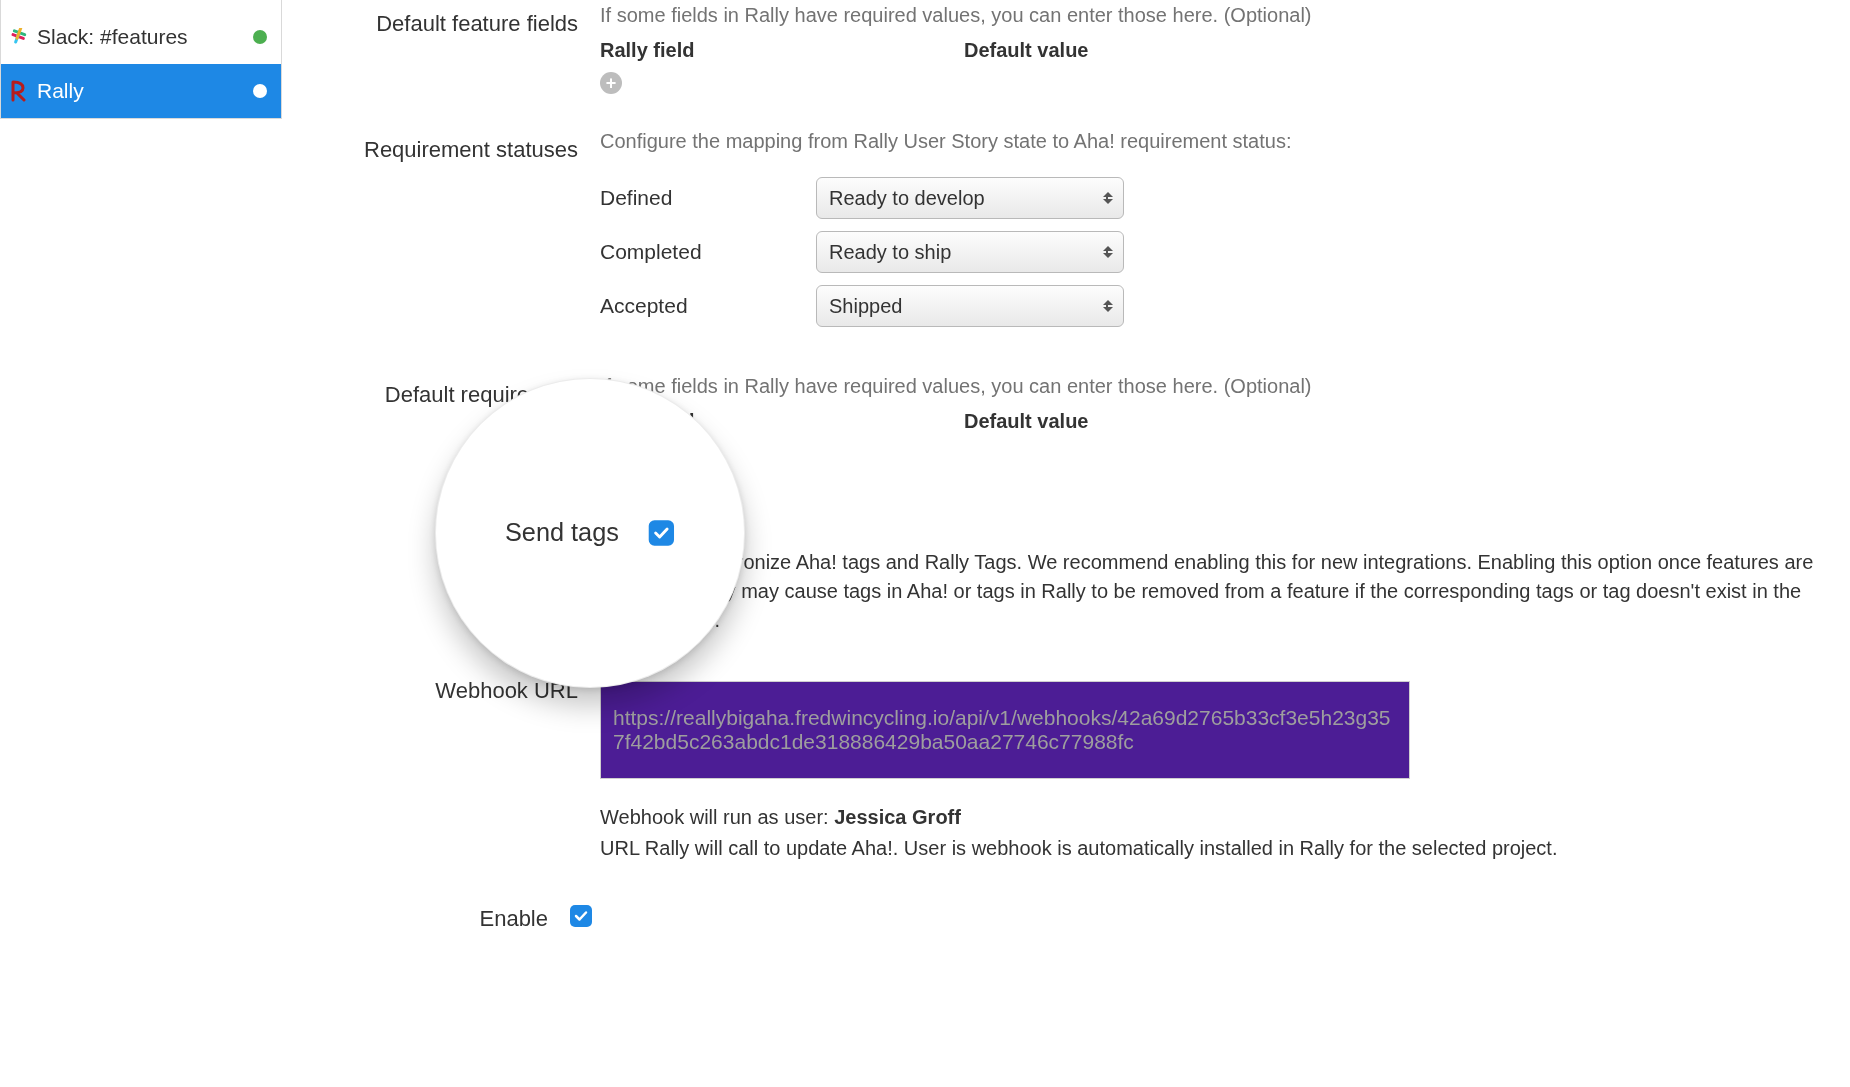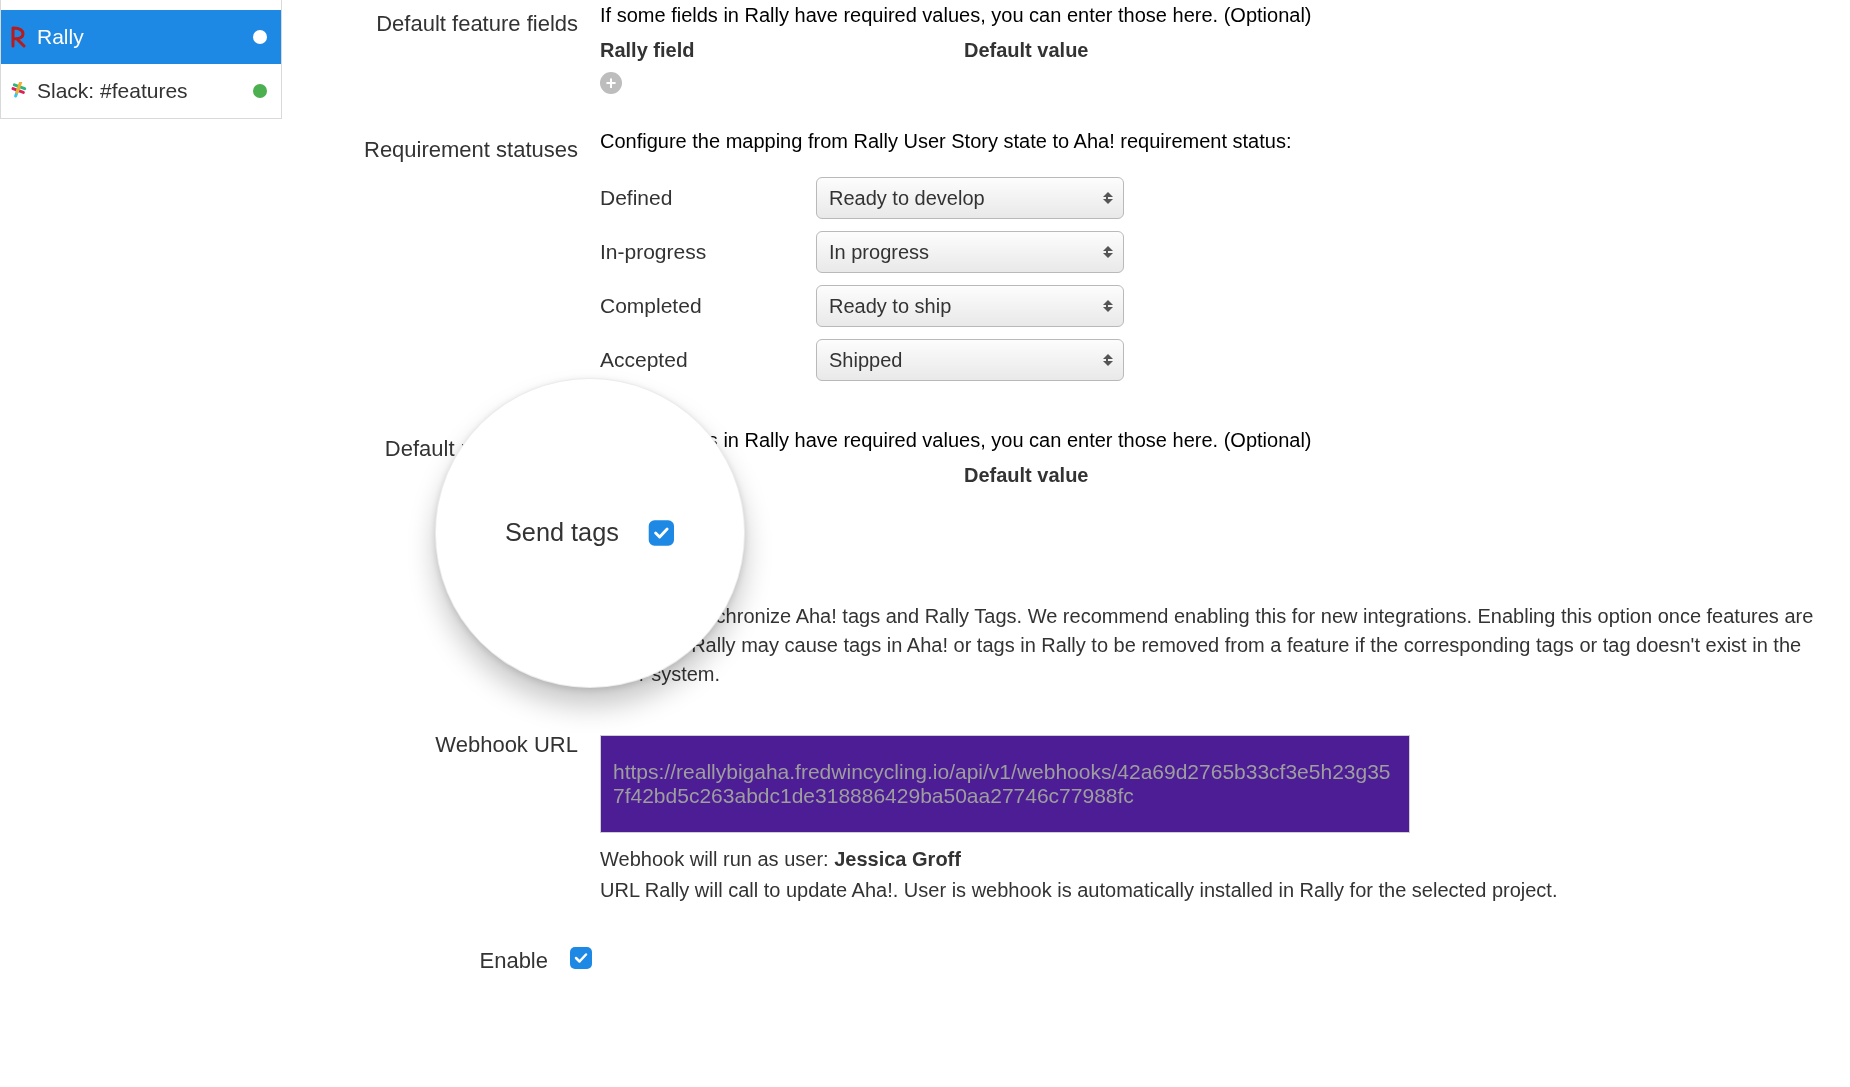--- a/index.html
+++ b/index.html
@@ -82,21 +82,21 @@
     color: #333;
     padding-top: 6px;
     line-height: 1.25;
   }
   .row .content-col {
     flex: 1;
     font-size: 20px;
     color: #333;
   }
   .help {
-    color: #000000;
+    color: #737373;
     margin-bottom: 12px;
     font-size: 20px;
   }
   .col-heads {
     display: flex;
     gap: 8px;
     font-weight: 700;
     font-size: 20px;
   }
   .col-heads .h1 { width: 356px; }
@@ -152,21 +152,21 @@
   .caret .up, .caret .down {
     width: 0; height: 0; border-left: 5px solid transparent; border-right: 5px solid transparent;
   }
   .caret .up { border-bottom: 5px solid #555; }
   .caret .down { border-top: 5px solid #555; }
 
   .desc {
     font-size: 20px;
     color: #333;
     line-height: 1.45;
-    margin-top: 12px;
+    margin-top: 24px;
   }
   .desc strong { font-weight: 700; }
 
   .checkbox {
     width: 22px; height: 22px;
     border-radius: 5px;
     background: #1e88e5;
     display: inline-flex; align-items: center; justify-content: center;
     color: #fff;
     cursor: pointer;
@@ -217,42 +217,42 @@
   }
   .mag-inner .checkbox { margin-top: 0; }
 
 </style>
 </head>
 <body>
 
 <div class="sidebar">
   <div class="sidebar-top-edge"></div>
 
-  <div class="sidebar-item active">
-    <span class="rally-icon">
-      <svg viewBox="0 0 16 22">
-          <path d="M3 2 L3 20 M3 2 Q13 2 13 8 Q13 13 3 13 M7 13 L14 20" stroke="#b71c1c" stroke-width="3" fill="none" stroke-linecap="round"></path>
-        </svg>
-    </span>
-    <span class="label">Rally</span>
-    <span class="dot white"></span>
-  </div>
-
   <div class="sidebar-item">
     <span class="slack-icon">
       <svg viewBox="0 0 18 18">
         <rect x="2" y="7" width="14" height="3" rx="1.5" fill="#E01E5A" transform="rotate(20 9 9)"></rect>
         <rect x="2" y="7" width="14" height="3" rx="1.5" fill="#36C5F0" transform="rotate(-70 9 9)"></rect>
         <rect x="2" y="3" width="14" height="3" rx="1.5" fill="#2EB67D" transform="rotate(20 9 9)"></rect>
         <rect x="6" y="7" width="14" height="3" rx="1.5" fill="#ECB22E" transform="rotate(-70 9 9)"></rect>
       </svg>
     </span>
     <span class="label">Slack: #features</span>
     <span class="dot green"></span>
   </div>
+
+  <div class="sidebar-item active">
+    <span class="rally-icon">
+      <svg viewBox="0 0 16 22">
+          <path d="M3 2 L3 20 M3 2 Q13 2 13 8 Q13 13 3 13 M7 13 L14 20" stroke="#b71c1c" stroke-width="3" fill="none" stroke-linecap="round"></path>
+        </svg>
+    </span>
+    <span class="label">Rally</span>
+    <span class="dot white"></span>
+  </div>
 </div>
 
 <div class="form">
 
   <div class="row">
     <div class="label-col">Default feature fields</div>
     <div class="content-col">
       <div class="help">If some fields in Rally have required values, you can enter those here. (Optional)</div>
       <div class="col-heads">
         <div class="h1">Rally field</div>
@@ -273,30 +273,20 @@
         <div class="state-label">Defined</div>
         <div class="select">
           <span>Ready to develop</span>
           <span class="caret">
               <span class="up"></span>
               <span class="down"></span>
             </span>
         </div>
       </div>
 
-      <div class="status-map">
-        <div class="state-label">In-progress</div>
-        <div class="select">
-          <span>In progress</span>
-          <span class="caret">
-              <span class="up"></span>
-              <span class="down"></span>
-            </span>
-        </div>
-      </div>
 
       <div class="status-map">
         <div class="state-label">Completed</div>
         <div class="select">
           <span>Ready to ship</span>
           <span class="caret">
               <span class="up"></span>
               <span class="down"></span>
             </span>
         </div>

